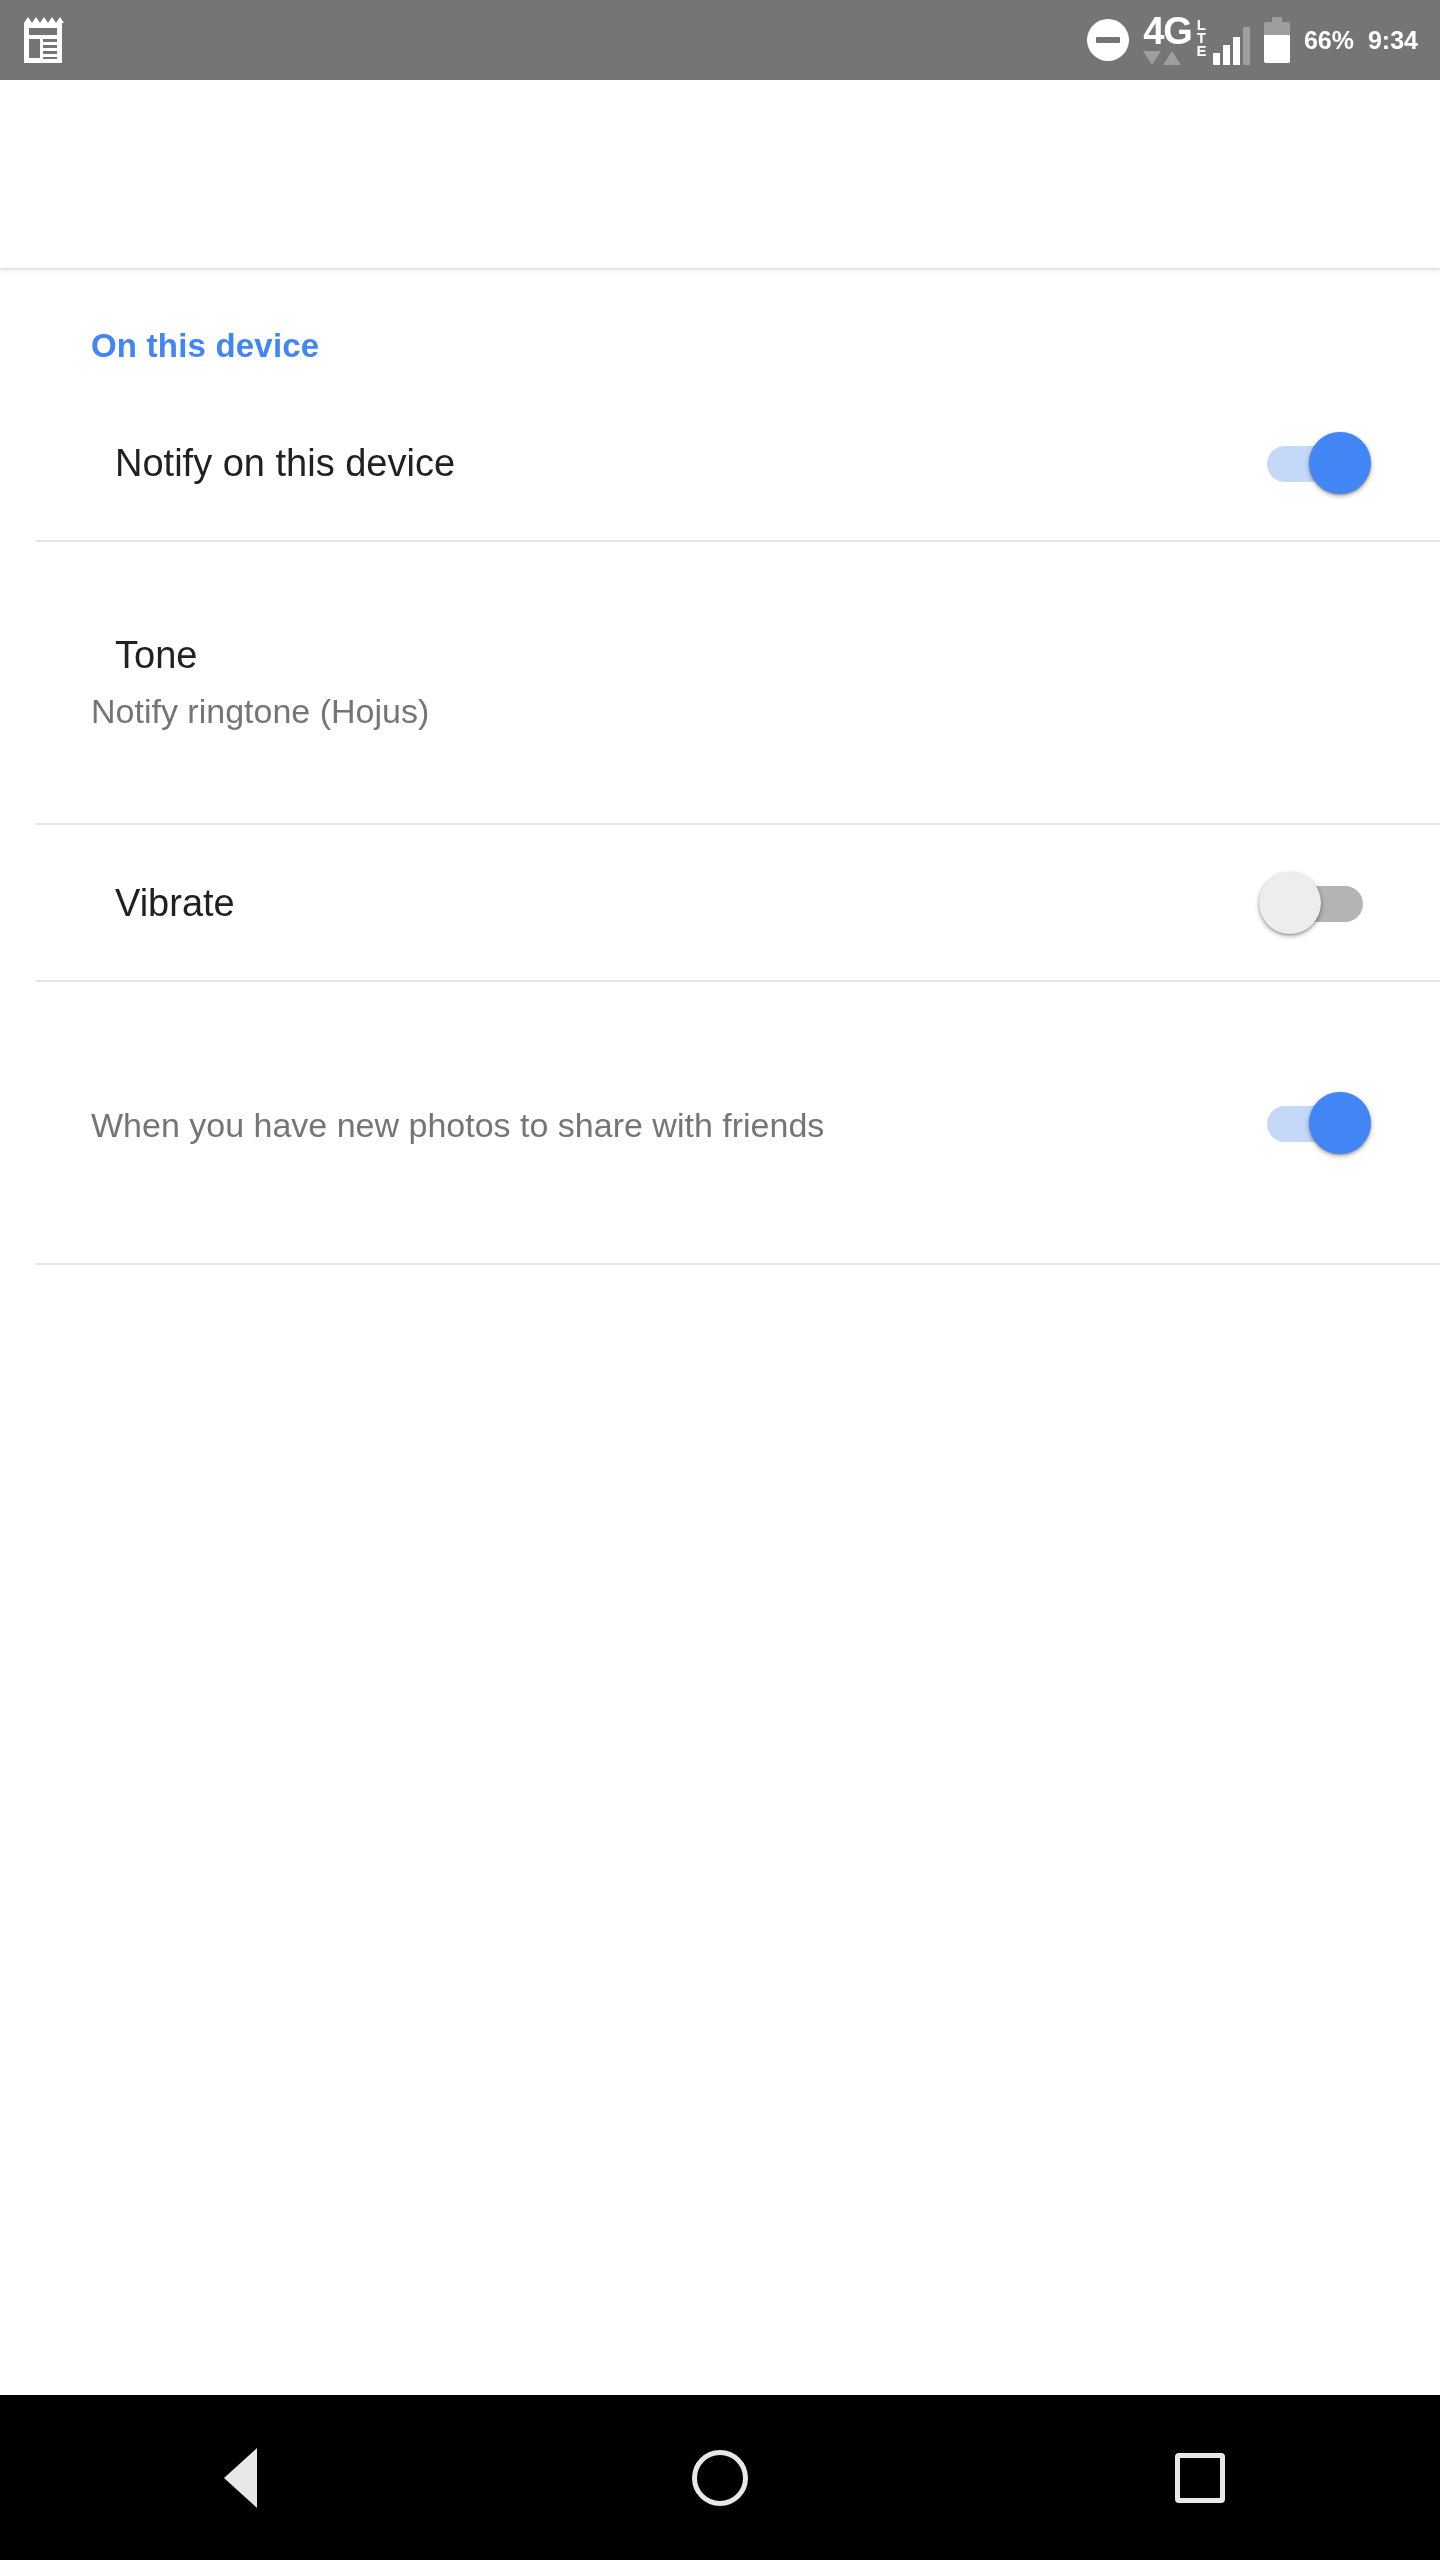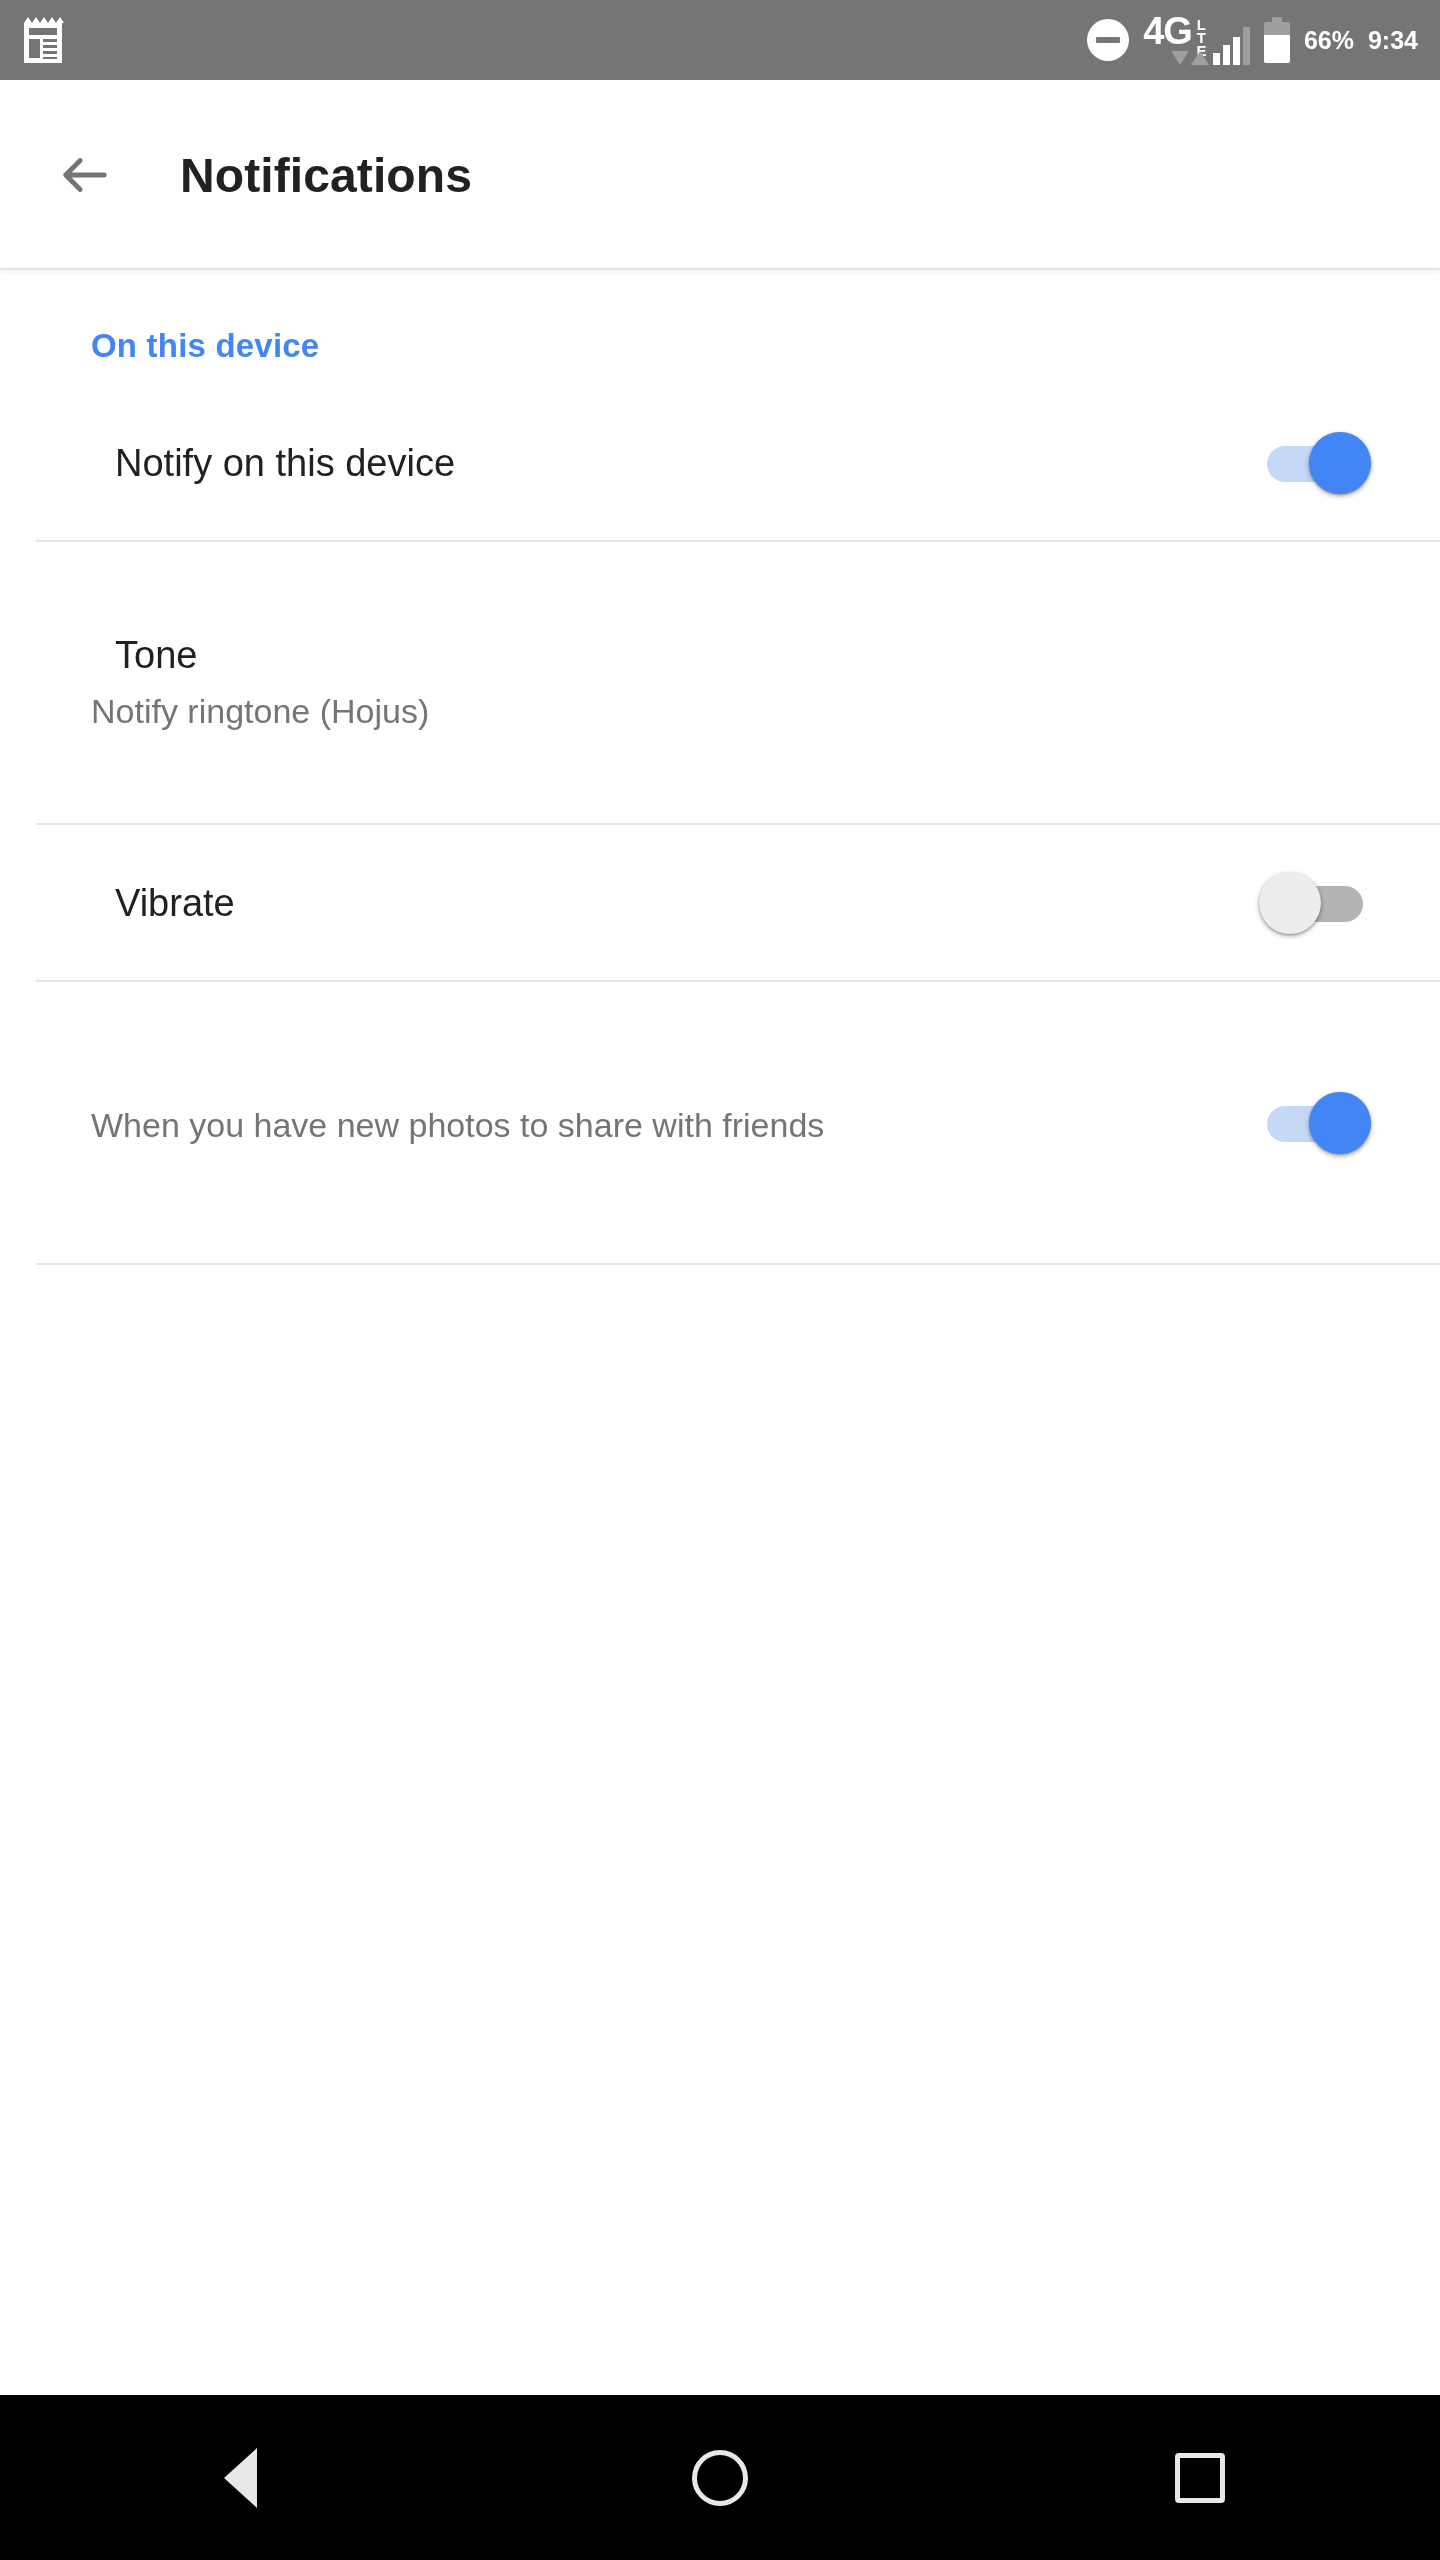--- a/index.html
+++ b/index.html
@@ -27,21 +27,21 @@
   .dnd-icon {
     width:42px; height:42px; border-radius:50%;
     background:#ffffff; position:relative; flex:none;
   }
   .dnd-icon::after {
     content:""; position:absolute; left:9px; top:18px;
     width:24px; height:6px; background:#757575; border-radius:1px;
   }
 
   .net-wrap { display:flex; align-items:flex-end; gap:4px; }
-  .lte-block { display:flex; flex-direction:column; align-items:flex-end; }
+  .lte-block { display:flex; flex-direction:column; align-items:flex-start; }
   .lte-row { display:flex; align-items:flex-start; }
   .g4 {
     color:#ffffff; font-size:38px; font-weight:bold;
     line-height:32px; letter-spacing:-1px;
     font-family:"Liberation Sans", sans-serif;
   }
   .lte-sm {
     color:#ffffff; font-size:15px; font-weight:bold;
     line-height:15px; margin-left:2px; margin-top:1px;
     writing-mode:vertical-rl; text-orientation:upright;
@@ -183,28 +183,20 @@
         <span class="cap"></span>
         <span class="body"></span>
         <span class="fill"></span>
       </div>
 
       <span class="status-text">66%</span>
       <span class="status-text">9:34</span>
     </div>
   </div>
 
-  <div class="app-bar">
-    <div class="back-btn">
-      <svg width="58" height="58" viewBox="0 0 24 24">
-        <path fill="none" stroke="#757575" stroke-width="2" stroke-linecap="round" stroke-linejoin="round" d="M20 12 H4 M10 6 L4 12 L10 18"></path>
-      </svg>
-    </div>
-    <div class="page-title">Notifications</div>
-  </div>
   <div class="app-bar-divider"></div>
 
   <div class="list">
 
     <div class="section-header">
       <span class="label">On this device</span>
     </div>
 
     <div class="row row-one">
       <div class="row-text">

